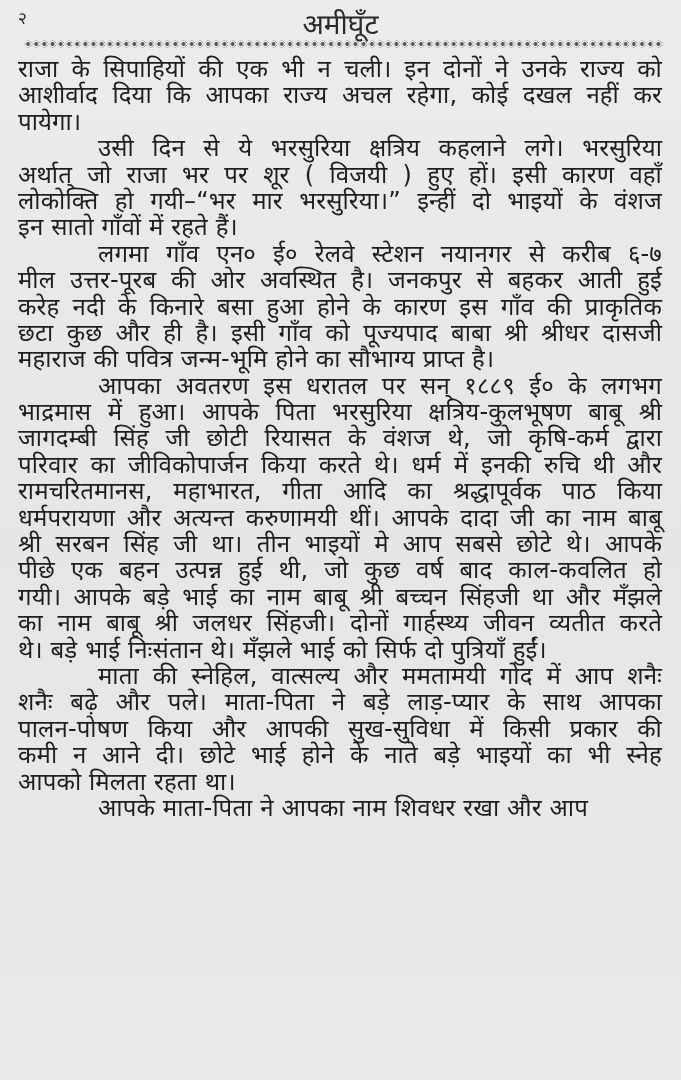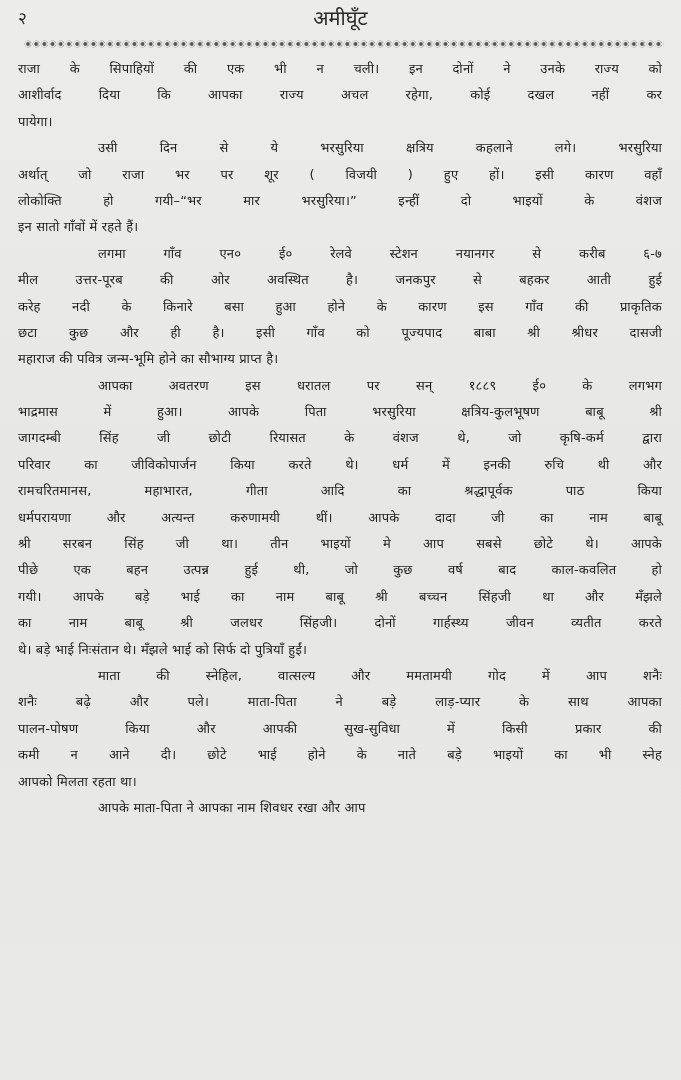--- a/index.html
+++ b/index.html
@@ -31,41 +31,41 @@
       position: absolute;
       left: 18px; top: 4px;
       font-size: 17px;
       color: #2a2a2a;
     }
     .book-title {
       position: absolute;
       left: 0; right: 0;
       top: 2px;
       text-align: center;
-      font-size: 20px;
+      font-size: 28px;
       color: #2a2a2a;
     }
     .ornament {
       position: absolute;
       left: 24px;
       top: 40px;
       width: 640px;
       height: 8px;
       background-image:
         radial-gradient(circle at 4px 4px, #555 0, #555 1.6px, transparent 2.2px),
         radial-gradient(circle at 4px 4px, transparent 0, transparent 3px, #888 3.2px, transparent 3.8px);
       background-size: 8.2px 8px;
       background-repeat: repeat-x;
     }
     .body-text {
       position: absolute;
       left: 18px;
       top: 56px;
       width: 644px;
-      font-size: 13px;
+      font-size: 24px;
       line-height: 26.4px;
       letter-spacing: 0.15px;
     }
     .line {
       display: block;
       white-space: nowrap;
       text-align: justify;
       text-align-last: justify;
       height: 26.4px;
     }

